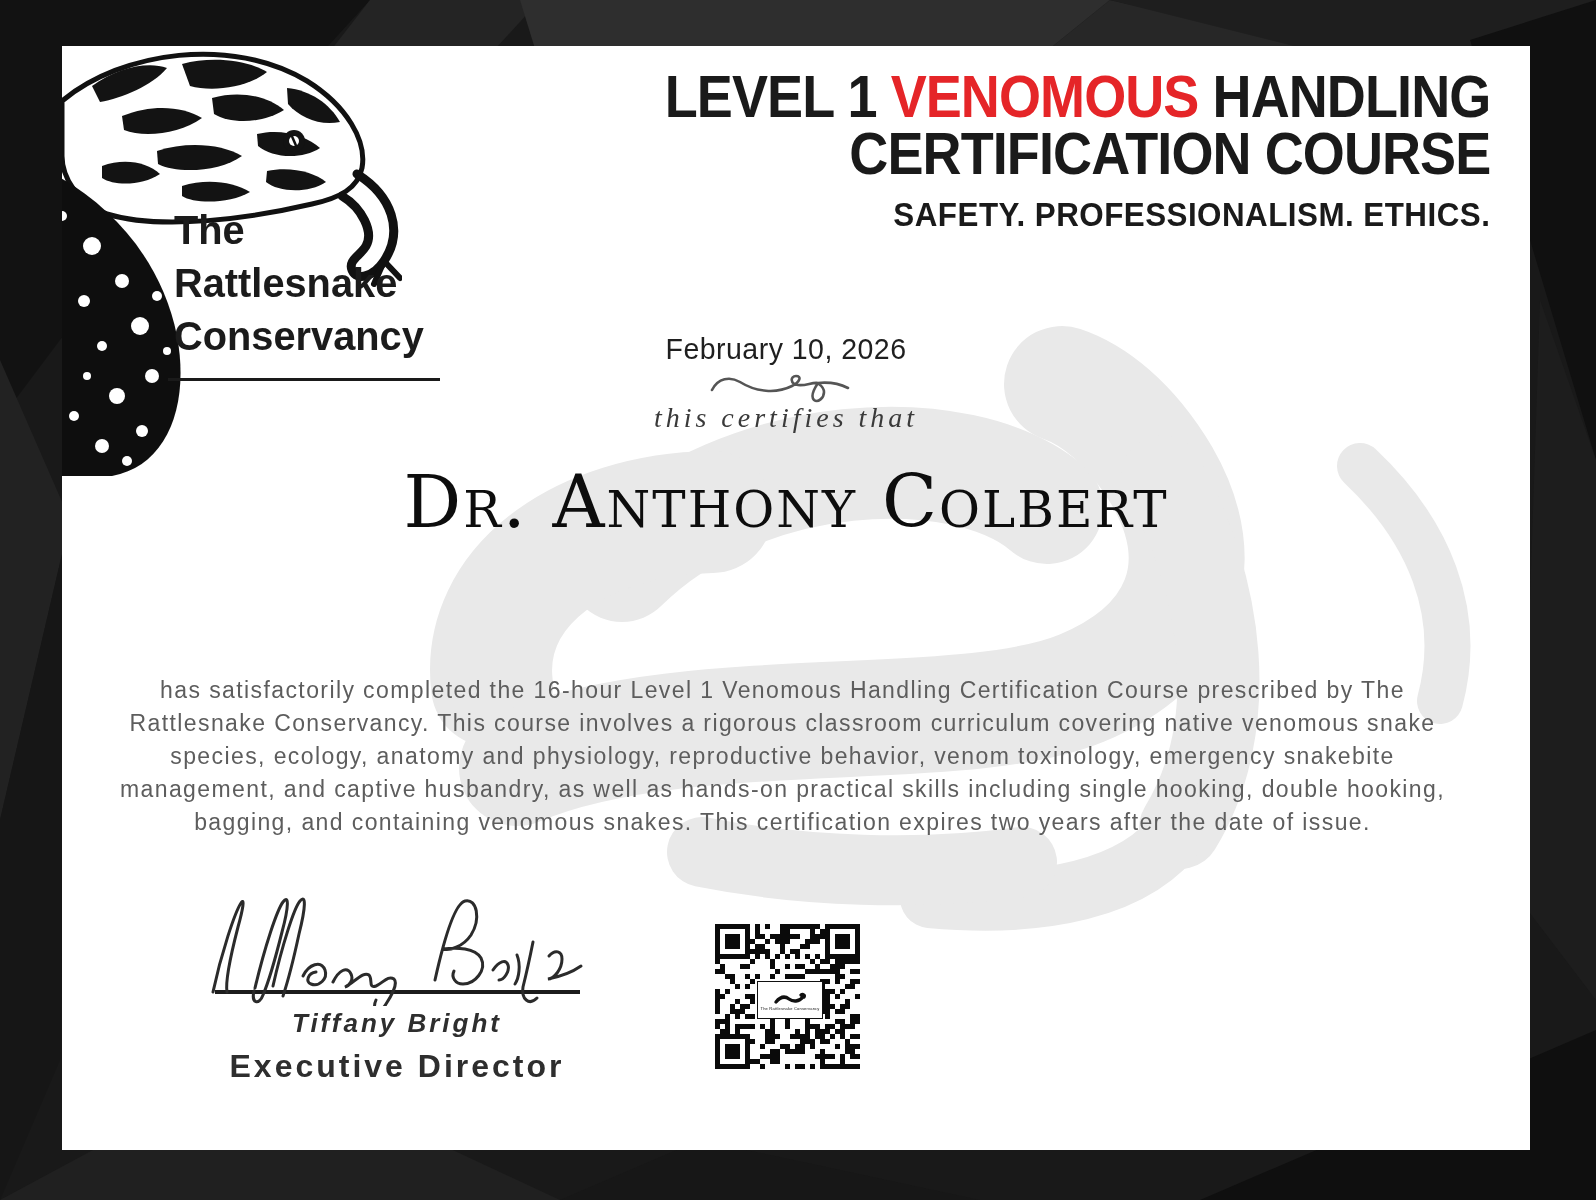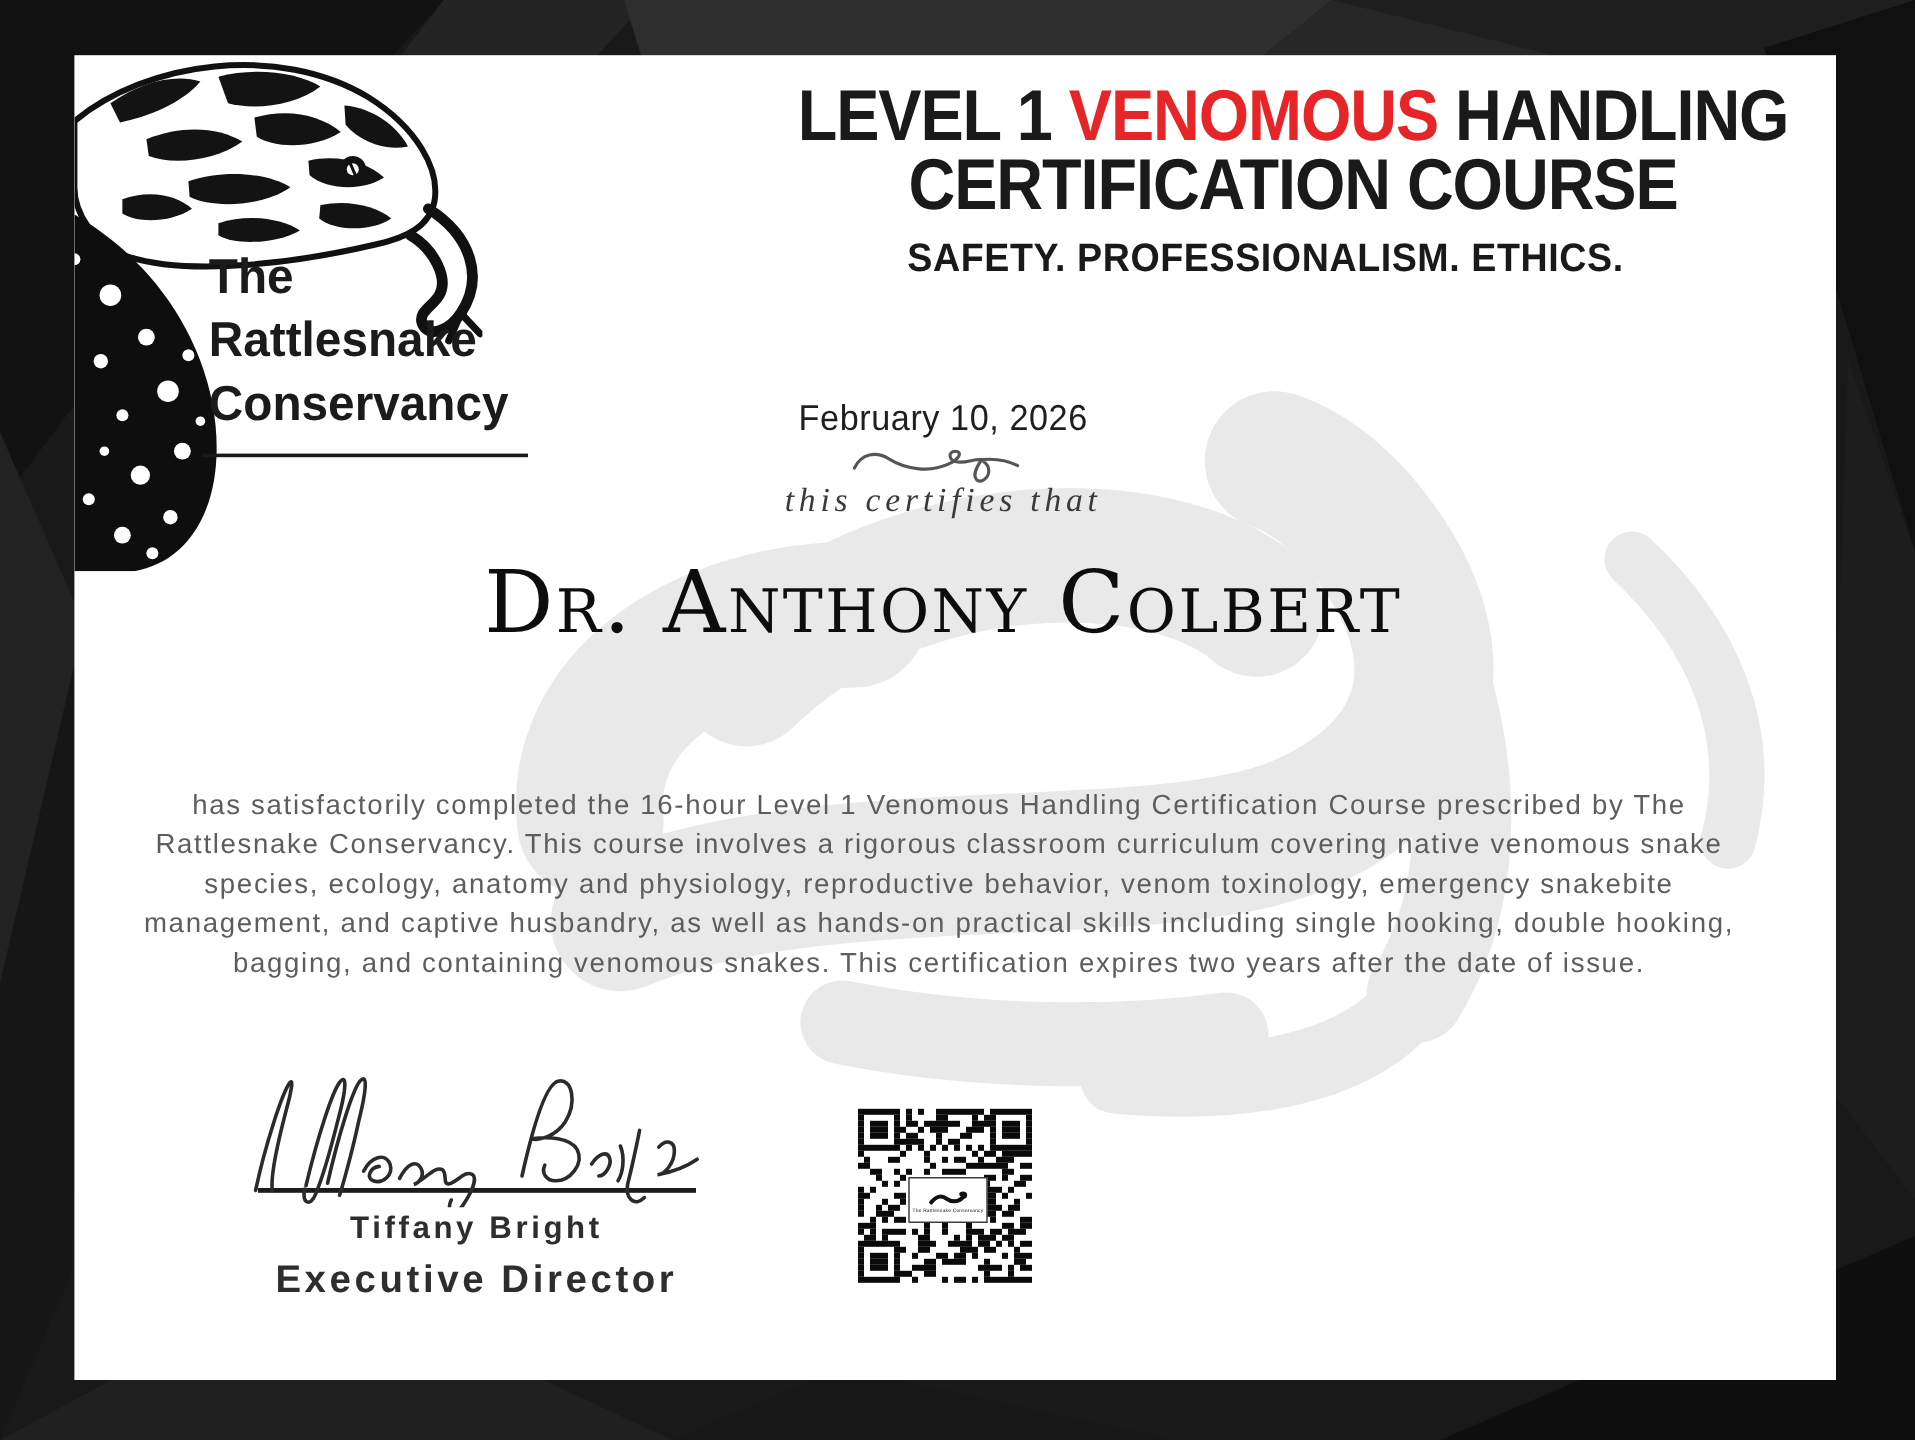--- a/index.html
+++ b/index.html
@@ -15,21 +15,21 @@
   }
   .watermark{position:absolute;left:0;top:0;width:1468px;height:1104px;pointer-events:none;}
   .logo-art{position:absolute;left:0;top:0;width:340px;height:430px;}
   .org-name{
     position:absolute;left:112px;top:158px;
     font-weight:bold;font-size:41px;line-height:53px;color:#1b1b1b;
     letter-spacing:0px;transform:scaleX(0.97);transform-origin:left top;
   }
   .org-underline{position:absolute;left:106px;top:332px;width:272px;height:3px;background:#1a1a1a;}
   .title-block{
-    position:absolute;right:40px;top:22px;text-align:center;color:#1a1a1a;
+    position:absolute;right:40px;top:22px;text-align:right;color:#1a1a1a;
   }
   .title-main{
     font-weight:bold;font-size:60px;line-height:57px;letter-spacing:-1px;
     transform:scaleX(0.90);transform-origin:right top;white-space:nowrap;
   }
   .title-main .red{color:#e52528;}
   .tagline{
     margin-top:14px;font-weight:bold;font-size:33px;letter-spacing:0.5px;
     transform:scaleX(0.95);transform-origin:right top;white-space:nowrap;
   }
@@ -39,32 +39,32 @@
   .certifies-line{
     top:356px;font-family:"Liberation Serif", serif;font-style:italic;
     font-size:28px;letter-spacing:4px;color:#3a3a3a;
   }
   .recipient-line{
     top:414px;
     font-family:"DejaVu Serif", serif;font-variant:small-caps;
     font-size:72px;color:#0d0d0d;letter-spacing:2px;font-weight:500;
   }
   .body-par{
-    position:absolute;left:50%;top:608px;transform:translateX(-51%);
+    position:absolute;left:50%;top:628px;transform:translateX(-51%);
     width:1350px;text-align:center;
     font-size:23px;line-height:33px;letter-spacing:1.4px;color:#5d5d5d;
   }
   .sig-block{position:absolute;text-align:center;}
   .sig-left{left:95px;top:848px;width:480px;}
   .sig-right{left:885px;top:856px;width:480px;}
   .sig-art{display:block;margin:0 auto -16px auto;}
   .sig-line{height:3px;background:#1c1c1c;margin:0 auto;}
   .sig-left .sig-line{width:365px;height:4px;}
   .sig-right .sig-line{width:322px;}
-  .sig-name{margin-top:14px;font-weight:bold;font-size:26px;letter-spacing:3px;color:#2e2e2e;}
+  .sig-name{margin-top:14px;font-weight:bold;font-size:26px;letter-spacing:3px;color:#2e2e2e;font-style:italic;}
   .sig-title{margin-top:9px;font-weight:bold;font-size:32px;letter-spacing:3px;color:#2e2e2e;}
   .qr-block{position:absolute;left:647px;top:872px;width:162px;height:164px;background:#ffffff;}
   .qr-logo{
     position:absolute;left:50%;top:50%;transform:translate(-50%,-50%);
     width:64px;height:36px;background:#ffffff;border:1px solid #111;
     display:flex;flex-direction:column;align-items:center;justify-content:center;
   }
   .qr-caption{font-size:4px;color:#111;letter-spacing:0.2px;white-space:nowrap;line-height:5px;}
 </style>
 </head>

